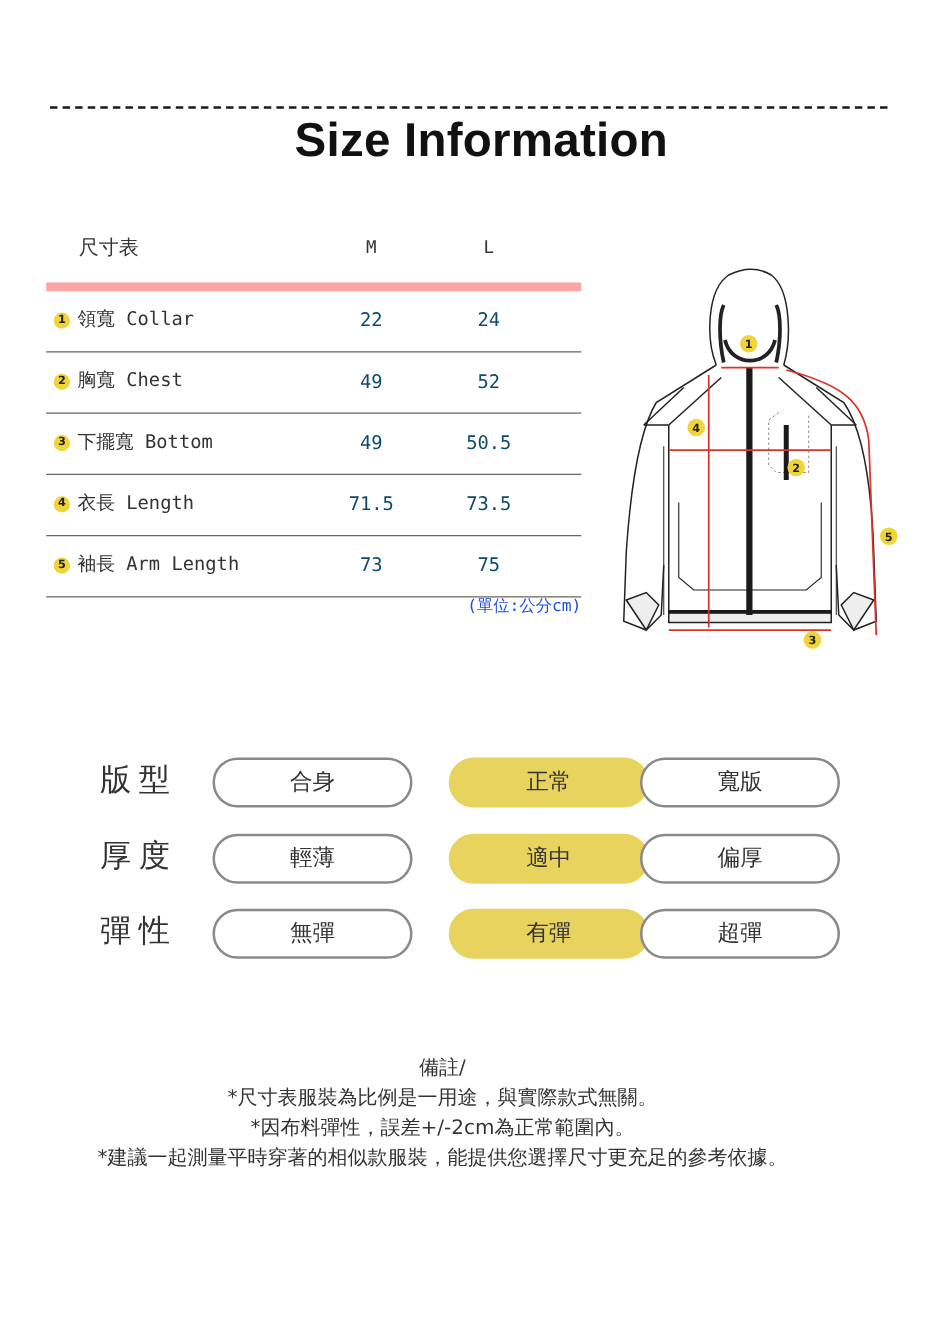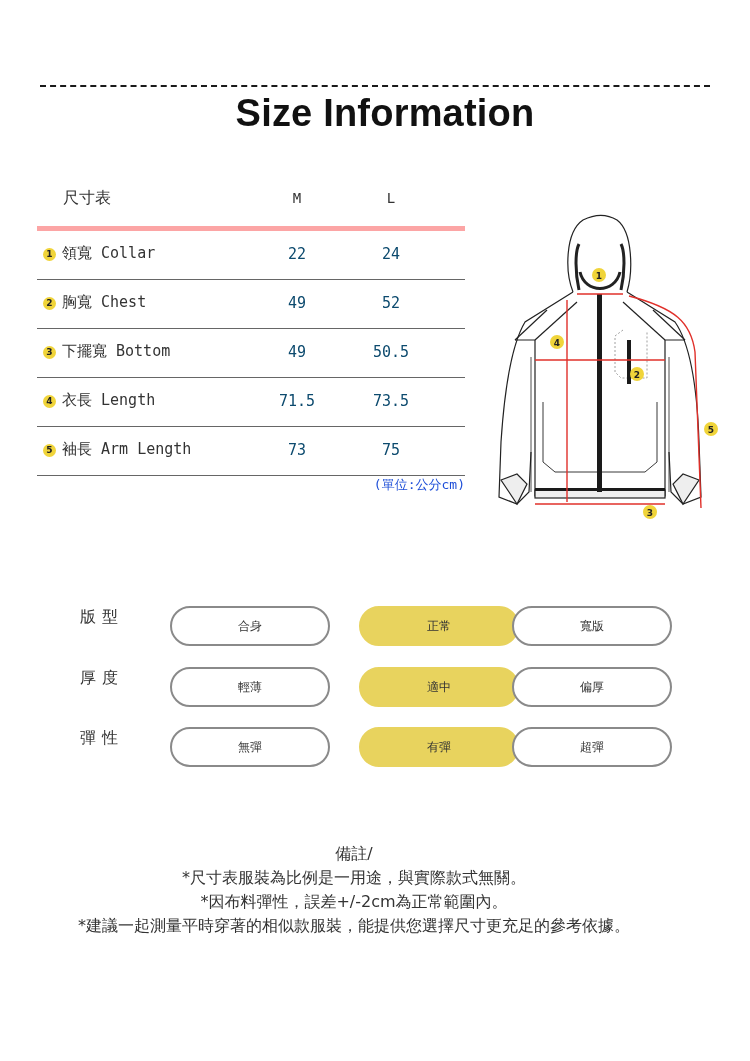--- a/index.html
+++ b/index.html
@@ -5,40 +5,40 @@
   html, body { margin: 0; padding: 0; background: #ffffff; }
   body { width: 750px; height: 1061px; position: relative; overflow: hidden;
          font-family: "DejaVu Sans", sans-serif; color: #222; }
   .dash-line { position: absolute; left: 40px; top: 85px; width: 670px; height: 0;
                border-top: 2px dashed #1a1a1a; }
   .title { position: absolute; left: 0; top: 92px; width: 770px; text-align: center;
            font-family: "Liberation Sans", sans-serif; font-weight: 700; font-size: 38px;
            color: #111; letter-spacing: 0.2px; }
 
   .table { position: absolute; left: 37px; top: 180px; width: 428px; }
-  .thead { height: 46px; position: relative; border-bottom: 5px solid #fca5a5; }
+  .thead { height: 46px; position: relative; border-bottom: 7px solid #fca5a5; }
   .thead .lbl { position: absolute; left: 26px; top: 8px; font-size: 16px; color: #333; }
   .col-m { position: absolute; left: 240px; width: 40px; text-align: center; }
   .col-l { position: absolute; left: 334px; width: 40px; text-align: center; }
   .thead .col-m, .thead .col-l { top: 10px; font-family: "DejaVu Sans Mono", monospace; font-size: 14px; color:#333; }
   .trow { height: 48px; position: relative; border-bottom: 1px solid #666; }
   .trow .badge { position: absolute; left: 6px; top: 17px; width: 13px; height: 13px; border-radius: 50%;
                  background: #f0d43a; font-size: 9px; font-weight: 700; text-align: center; line-height: 13px; color: #222; }
   .trow .name { position: absolute; left: 25px; top: 13px; font-family: "DejaVu Sans Mono", monospace;
                 font-size: 15px; color: #333; white-space: pre; }
   .trow .col-m, .trow .col-l { top: 14px; font-family: "DejaVu Sans Mono", monospace; font-size: 15px; color:#0c4a6e; }
   .unit { position: absolute; right: 0; top: 296px; font-size: 13px; color:#1d4ed8; font-family: "DejaVu Sans Mono", monospace; }
 
   .jacket { position: absolute; left: 495px; top: 212px; width: 230px; height: 310px; }
 
   .fit { position: absolute; left: 78px; top: 605px; }
   .fit-row { position: absolute; left: 0; height: 44px; width: 620px; }
-  .fit-label { position: absolute; left: 2px; top: 2px; font-size: 16px; color: #333; letter-spacing: 6px; }
+  .fit-label { position: absolute; left: 2px; top: 2px; font-size: 25px; color: #333; letter-spacing: 6px; }
   .pill { position: absolute; top: 1px; width: 160px; height: 40px; border: 2px solid #8a8a8a; border-radius: 22px;
-          box-sizing: border-box; text-align: center; line-height: 36px; font-size: 12px; color: #333; background: #fff; }
+          box-sizing: border-box; text-align: center; line-height: 36px; font-size: 18px; color: #333; background: #fff; }
   .pill.sel { background: #e8d35e; border-color: #e8d35e; }
   .p0 { left: 92px; } .p1 { left: 281px; } .p2 { left: 434px; }
 
   .notes { position: absolute; left: 78px; top: 842px; font-size: 16px; color: #333; line-height: 24px; text-align: center; }
   .notes div { white-space: nowrap; }
 </style>
 </head>
 <body>
 
 <div class="dash-line"></div>

